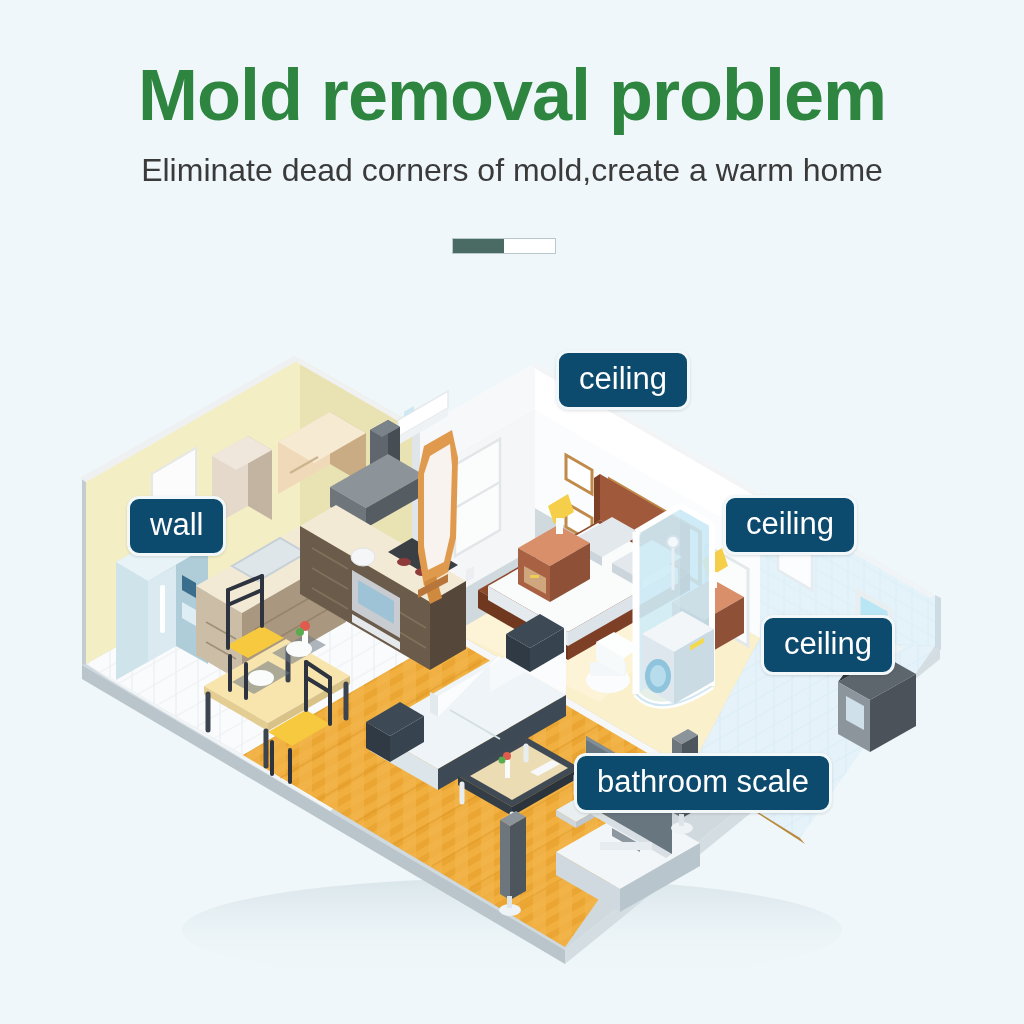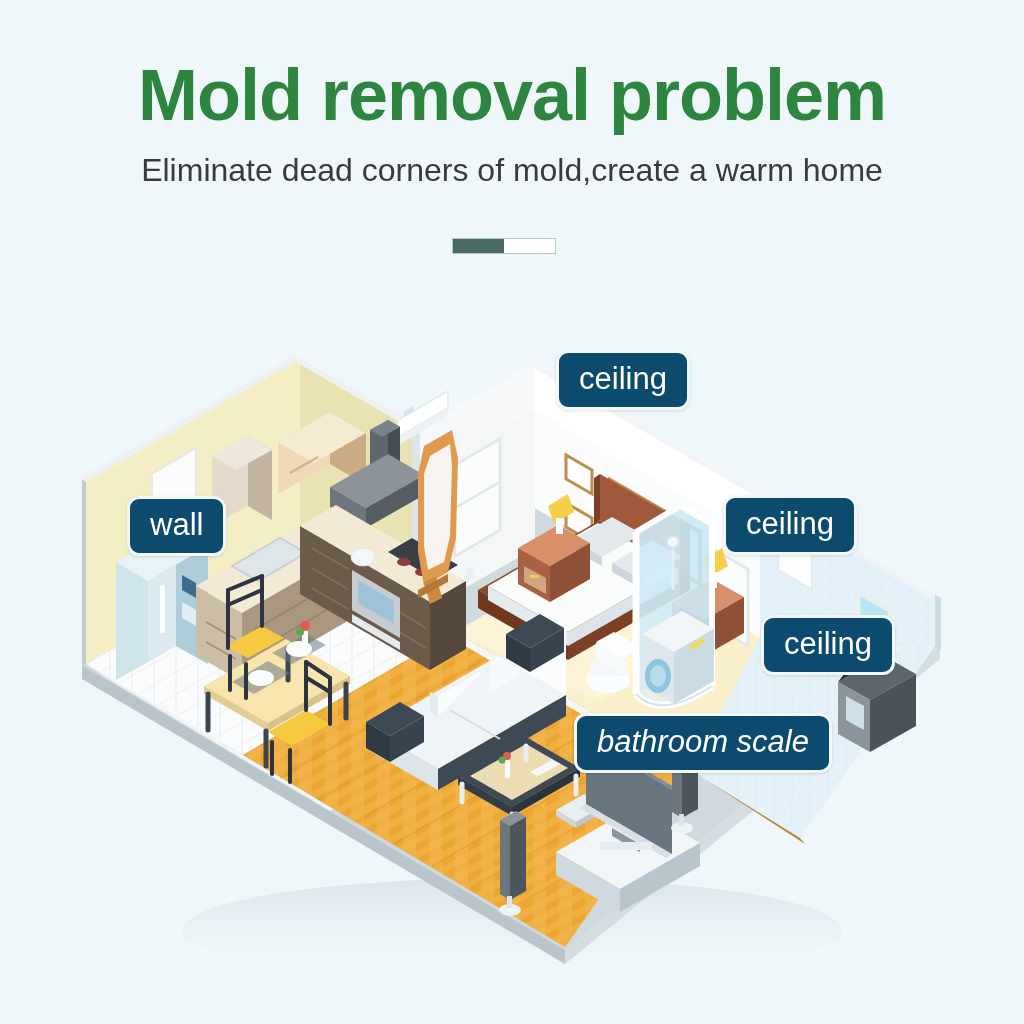--- a/index.html
+++ b/index.html
@@ -52,21 +52,21 @@
     padding:10px 20px 13px 20px;
     white-space:nowrap;
     box-sizing:border-box;
     box-shadow:0 1px 3px rgba(0,0,0,.12);
   }
   .b-ceiling {left:556px; top:350px;}
   .b-wall    {left:127px; top:496px;}
   .b-bathtub {left:723px; top:495px;}
   .b-floor   {left:430px; top:631px;}
   .b-toilet  {left:761px; top:615px;}
-  .b-scale   {left:574px; top:713px;font-style:italic;}
+  .b-scale   {left:574px; top:753px;}
 </style>
 </head>
 <body>
 
 <div id="page">
 
   <div class="title">Mold removal problem</div>
   <div class="subtitle">Eliminate dead corners of mold,create a warm home</div>
 
   <div class="divider">

